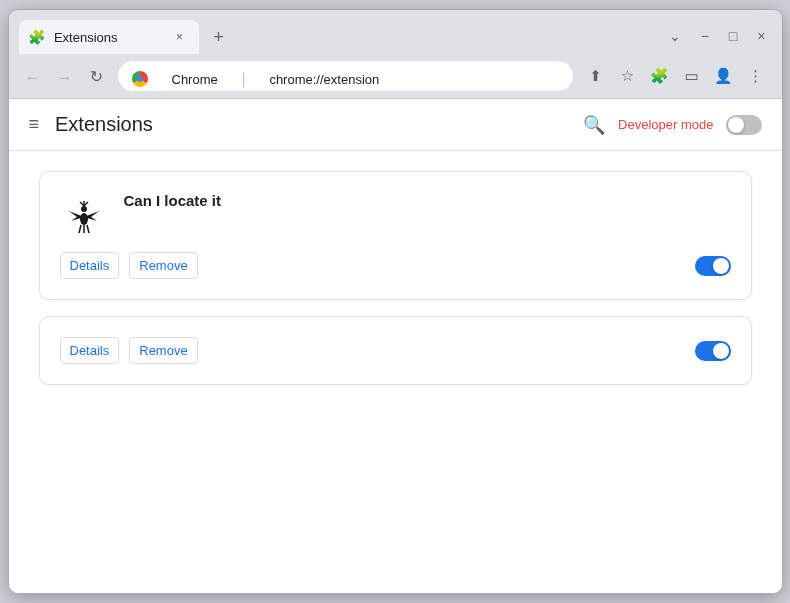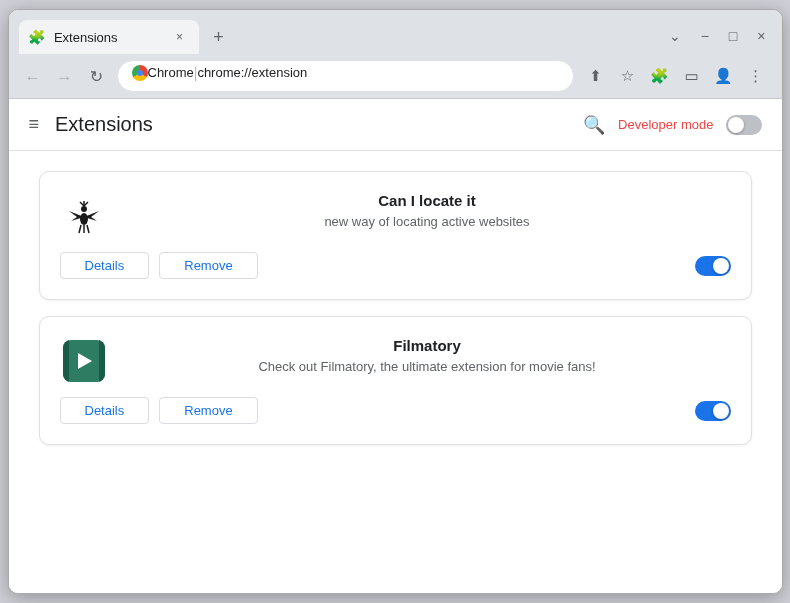--- a/index.html
+++ b/index.html
@@ -112,23 +112,23 @@
       color: #5f6368;
       font-size: 16px;
       cursor: pointer;
     }
     .nav-btn.disabled { opacity: 0.4; cursor: default; }
     .url-bar {
       flex: 1;
       background: #fff;
       border-radius: 20px;
       display: flex;
-      align-items: flex-start;
+      align-items: flex-end;
       padding: 4px 14px;
-      gap: 0;
+      gap: 24px;
       height: 32px;
       border: 1px solid #dfe1e5;
     }
     .chrome-logo {
       width: 16px;
       height: 16px;
       border-radius: 50%;
       background: conic-gradient(#ea4335 0deg 120deg, #fbbc04 120deg 240deg, #34a853 240deg 360deg);
       position: relative;
       flex-shrink: 0;
@@ -256,39 +256,39 @@
       gap: 16px;
     }
     .ext-icon {
       width: 48px;
       height: 48px;
       flex-shrink: 0;
       display: flex;
       align-items: center;
       justify-content: center;
     }
-    .ext-details { flex: 1; text-align: center; }
+    .ext-details { flex: 1; }
     .ext-name {
       font-size: 15px;
       font-weight: 600;
       color: #202124;
       margin-bottom: 4px;
     }
     .ext-desc {
       font-size: 13px;
       color: #5f6368;
       line-height: 1.4;
     }
     .ext-actions {
       display: flex;
       align-items: center;
       gap: 10px;
     }
     .ext-btn {
-      padding: 5px 24px;
+      padding: 5px 9px;
       border: 1px solid #dadce0;
       border-radius: 4px;
       background: #fff;
       font-size: 13px;
       color: #1a73e8;
       cursor: pointer;
       font-weight: 500;
     }
     .ext-toggle-wrap {
       margin-left: auto;
@@ -404,44 +404,32 @@
                 <line x1="21" y1="11" x2="17" y2="7" stroke="#1a1a1a" stroke-width="1.5"></line>
                 <line x1="21" y1="11" x2="21" y2="6" stroke="#1a1a1a" stroke-width="1.5"></line>
                 <line x1="21" y1="11" x2="25" y2="7" stroke="#1a1a1a" stroke-width="1.5"></line>
 
                 <path d="M18 30 L16 38 M21 30 L21 38 M24 30 L26 38" stroke="#1a1a1a" stroke-width="1.5" fill="none"></path>
               </g>
             </svg>
           </div>
           <div class="ext-details">
             <div class="ext-name">Can I locate it</div>
-            <div class="ext-desc">new way of locating active websites</div>
           </div>
         </div>
         <div class="ext-actions">
           <button class="ext-btn">Details</button>
           <button class="ext-btn">Remove</button>
           <div class="ext-toggle-wrap">
             <div class="toggle on"></div>
           </div>
         </div>
       </div>
 
       <div class="ext-card">
-        <div class="ext-info">
-          <div class="ext-icon">
-            <div class="filmatory-icon">
-              <div class="play-triangle"></div>
-            </div>
-          </div>
-          <div class="ext-details">
-            <div class="ext-name">Filmatory</div>
-            <div class="ext-desc">Check out Filmatory, the ultimate extension for movie fans!</div>
-          </div>
-        </div>
         <div class="ext-actions">
           <button class="ext-btn">Details</button>
           <button class="ext-btn">Remove</button>
           <div class="ext-toggle-wrap">
             <div class="toggle on"></div>
           </div>
         </div>
       </div>
 
     </div>

